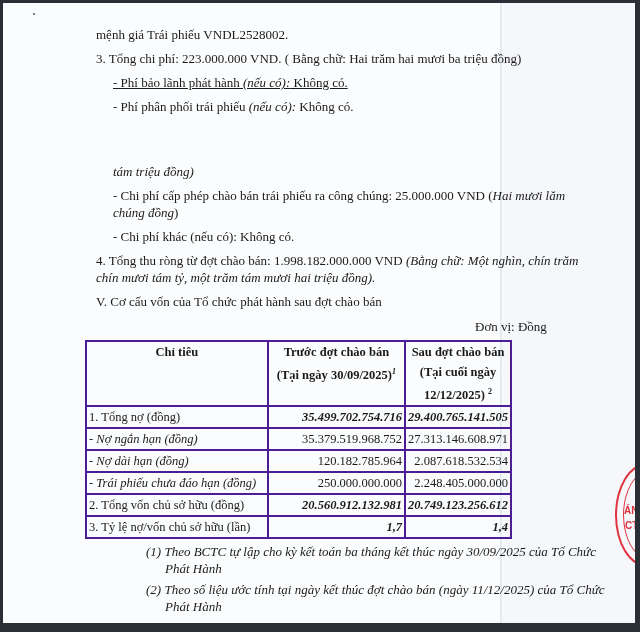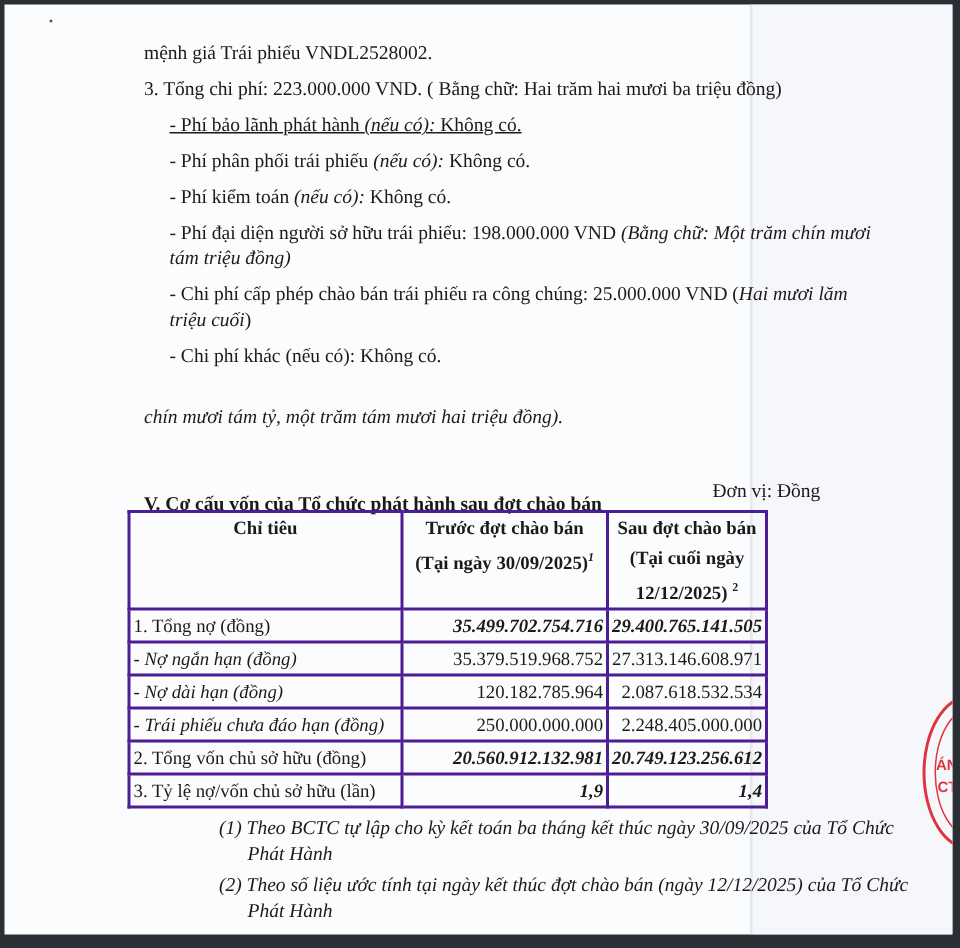--- a/index.html
+++ b/index.html
@@ -21,21 +21,21 @@
     }
     .shade-right {
       position: absolute; left: 499px; top: 0; width: 133px; height: 620px;
       background: #f5f7fa;
     }
     .speck { position: absolute; width: 2px; height: 2px; background: #555; border-radius: 1px; }
     .line {
       position: absolute; font-size: 13px; line-height: 17px; white-space: nowrap;
     }
     i { font-style: italic; }
-    .bold { font-weight: bold; margin-top: 34px; }
+    .bold { font-weight: normal; }
 
     .unit { position: absolute; left: 472px; top: 316px; font-size: 13px; }
 
     table.cap {
       position: absolute; left: 82px; top: 337px;
       width: 427px; border-collapse: collapse;
       font-size: 12.5px;
     }
     table.cap td, table.cap th {
       border: 2px solid #4c1d95;
@@ -71,30 +71,29 @@
   <div class="shade-right"></div>
   <div class="fold"></div>
   <div class="speck" style="left:30px;top:10px;"></div>
 
   <div class="line" style="left:93px;top:23px;text-align:right;">mệnh giá Trái phiếu VNDL2528002.</div>
 
   <div class="line" style="left:93px;top:47px;">3. Tổng chi phí: 223.000.000 VND. ( Bằng chữ: Hai trăm hai mươi ba triệu đồng)</div>
 
   <div class="line" style="left:110px;top:71px;text-decoration:underline;"><span>- Phí bảo lãnh phát hành </span><i>(nếu có):</i><span> Không có.</span></div>
   <div class="line" style="left:110px;top:95px;"><span>- Phí phân phối trái phiếu </span><i>(nếu có):</i><span> Không có.</span></div>
-  <div class="line" style="left:110px;top:119px;"><span>- Phí kiểm toán </span><i>(nếu có):</i><span> Không có.</span></div>
 
-  <div class="line" style="left:110px;top:143px;"><span>- Phí đại diện người sở hữu trái phiếu: 198.000.000 VND </span><i>(Bằng chữ: Một trăm chín mươi</i></div>
   <div class="line" style="left:110px;top:160px;"><i>tám triệu đồng)</i></div>
 
   <div class="line" style="left:110px;top:184px;"><span>- Chi phí cấp phép chào bán trái phiếu ra công chúng: 25.000.000 VND (</span><i>Hai mươi lăm</i></div>
-  <div class="line" style="left:110px;top:201px;"><i>triệu cuối</i><span>)</span></div>
+  <div class="line" style="left:110px;top:201px;"><i>chúng đồng</i><span>)</span></div>
 
   <div class="line" style="left:110px;top:225px;">- Chi phí khác (nếu có): Không có.</div>
 
+  <div class="line" style="left:93px;top:249px;"><span>4. Tổng thu ròng từ đợt chào bán: 1.998.182.000.000 VND </span><i>(Bằng chữ: Một nghìn, chín trăm</i></div>
   <div class="line" style="left:93px;top:266px;"><i>chín mươi tám tỷ, một trăm tám mươi hai triệu đồng).</i></div>
 
   <div class="line bold" style="left:93px;top:290px;">V. Cơ cấu vốn của Tổ chức phát hành sau đợt chào bán</div>
 
   <div class="unit">Đơn vị: Đồng</div>
 
   <table class="cap">
     <tbody>
         <tr>
       <th class="c1"><span>Chỉ tiêu</span></th>
@@ -121,32 +120,32 @@
       <td class="num">250.000.000.000</td>
       <td class="num">2.248.405.000.000</td>
     </tr>
     <tr>
       <td>2. Tổng vốn chủ sở hữu (đồng)</td>
       <td class="num b">20.560.912.132.981</td>
       <td class="num b">20.749.123.256.612</td>
     </tr>
     <tr>
       <td>3. Tỷ lệ nợ/vốn chủ sở hữu (lần)</td>
-      <td class="num b">1,9</td>
+      <td class="num b">1,7</td>
       <td class="num b">1,4</td>
     </tr>
   </tbody>
     </table>
 
   <div class="note" style="top:540px;">
     <span>(1) Theo BCTC tự lập cho kỳ kết toán ba tháng kết thúc ngày 30/09/2025 của Tổ Chức</span>
     <span class="cont">Phát Hành</span>
   </div>
   <div class="note" style="top:578px;">
-    <span>(2) Theo số liệu ước tính tại ngày kết thúc đợt chào bán (ngày 12/12/2025) của Tổ Chức</span>
+    <span>(2) Theo số liệu ước tính tại ngày kết thúc đợt chào bán (ngày 11/12/2025) của Tổ Chức</span>
     <span class="cont">Phát Hành</span>
   </div>
 
   <div class="stamp">
     <div class="inner"></div>
     <span class="s1">ÁN</span>
     <span class="s2">CT</span>
   </div>
 </div>
 

